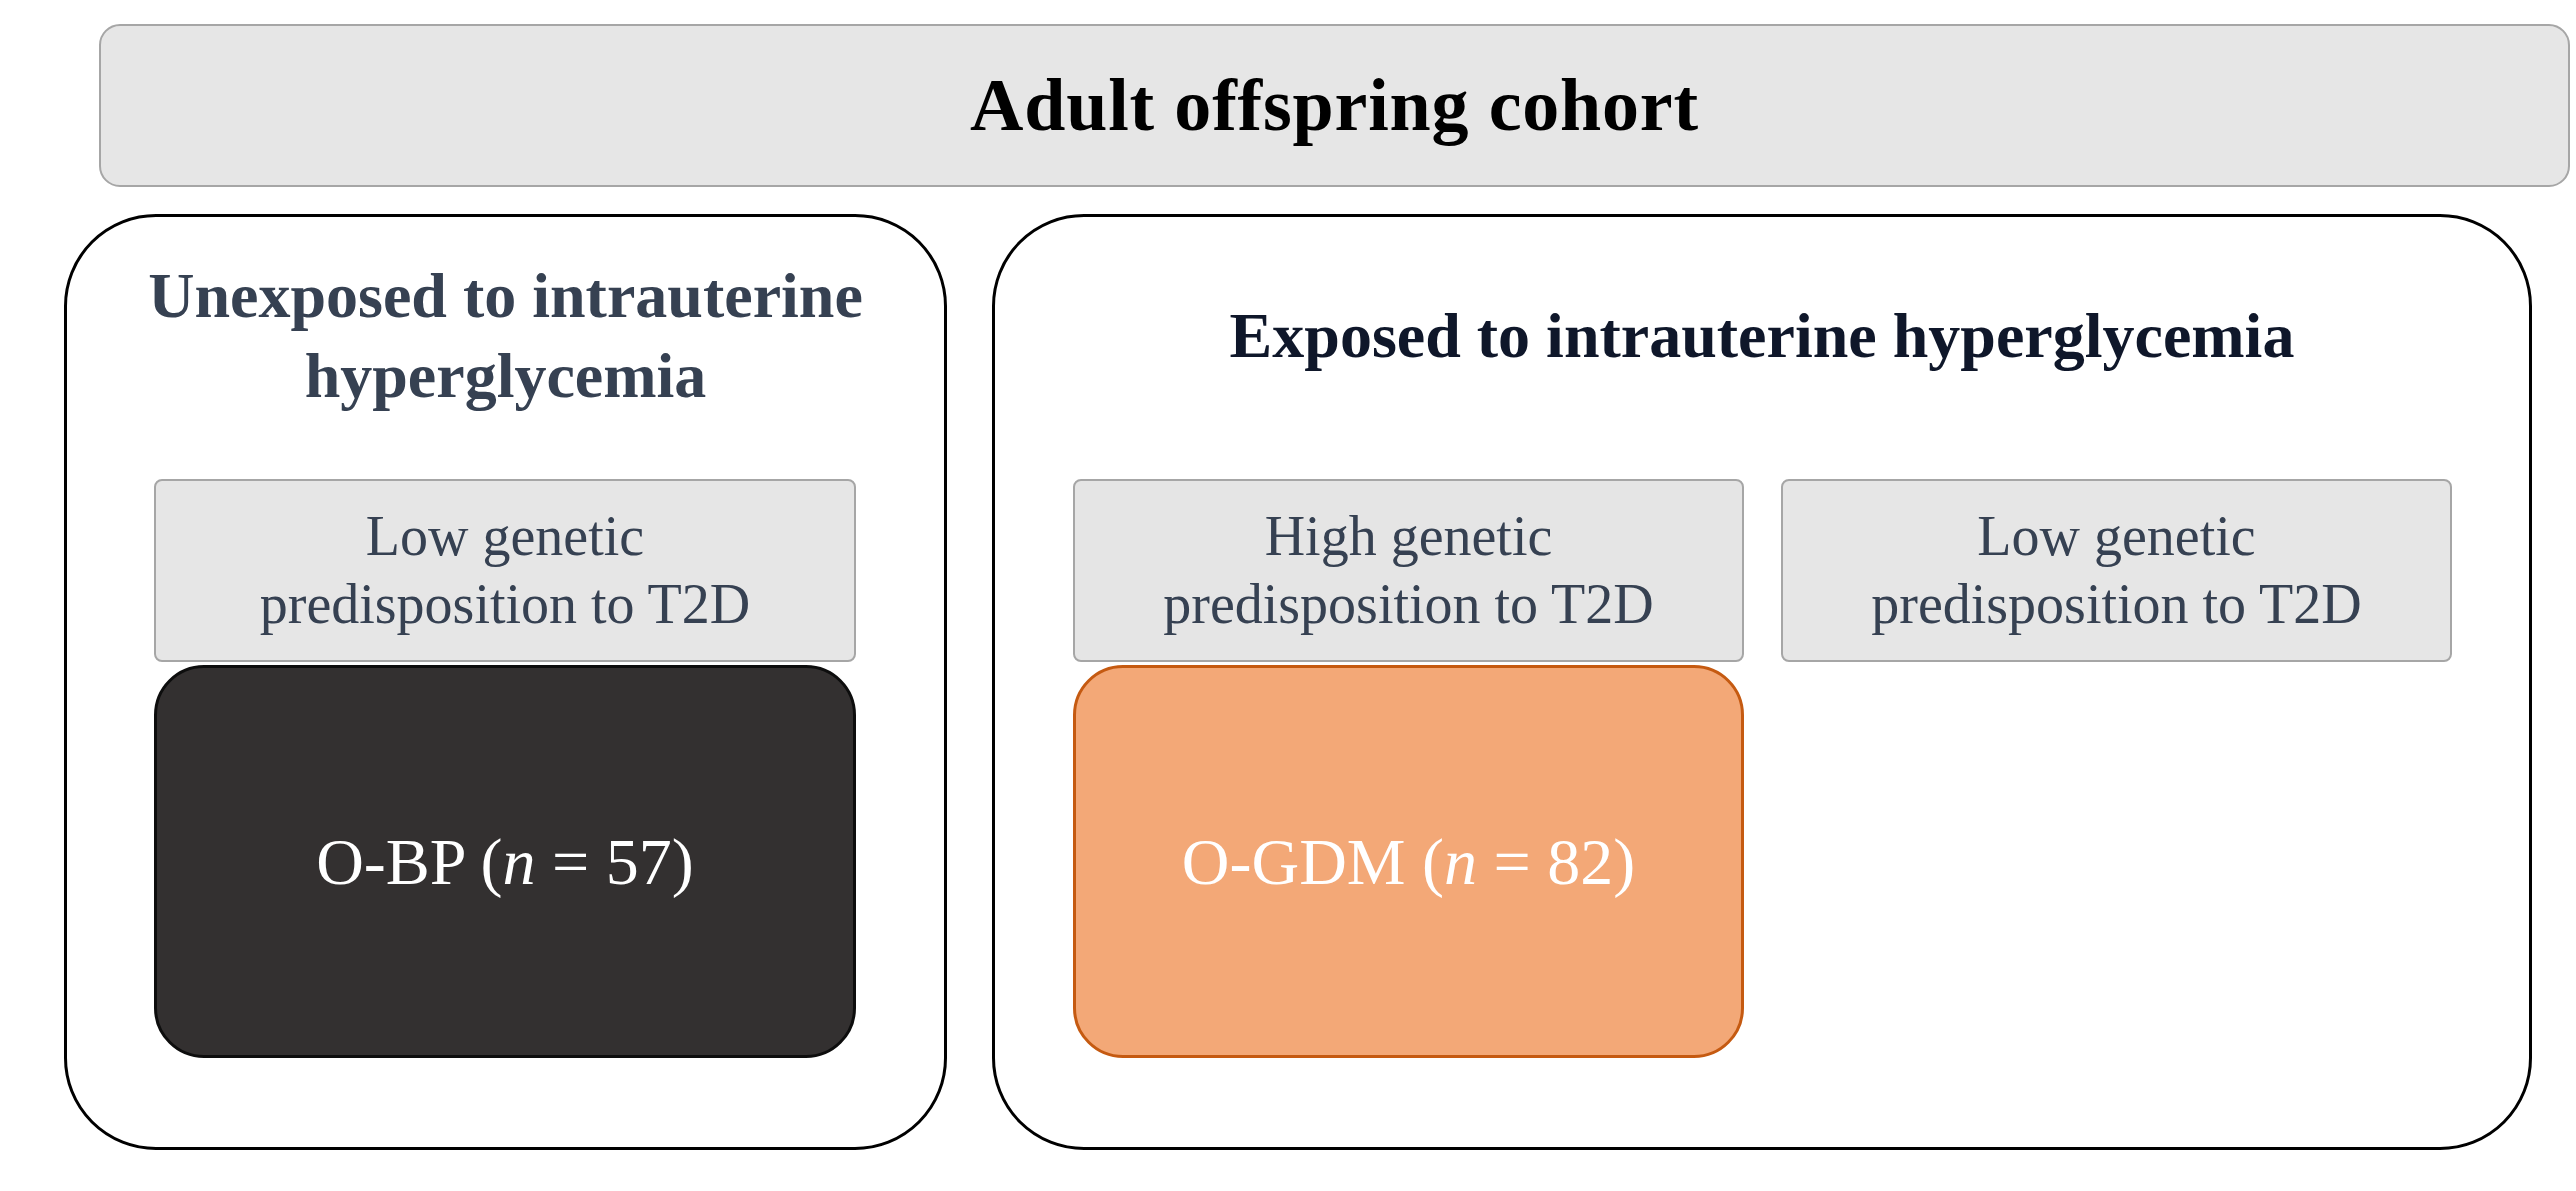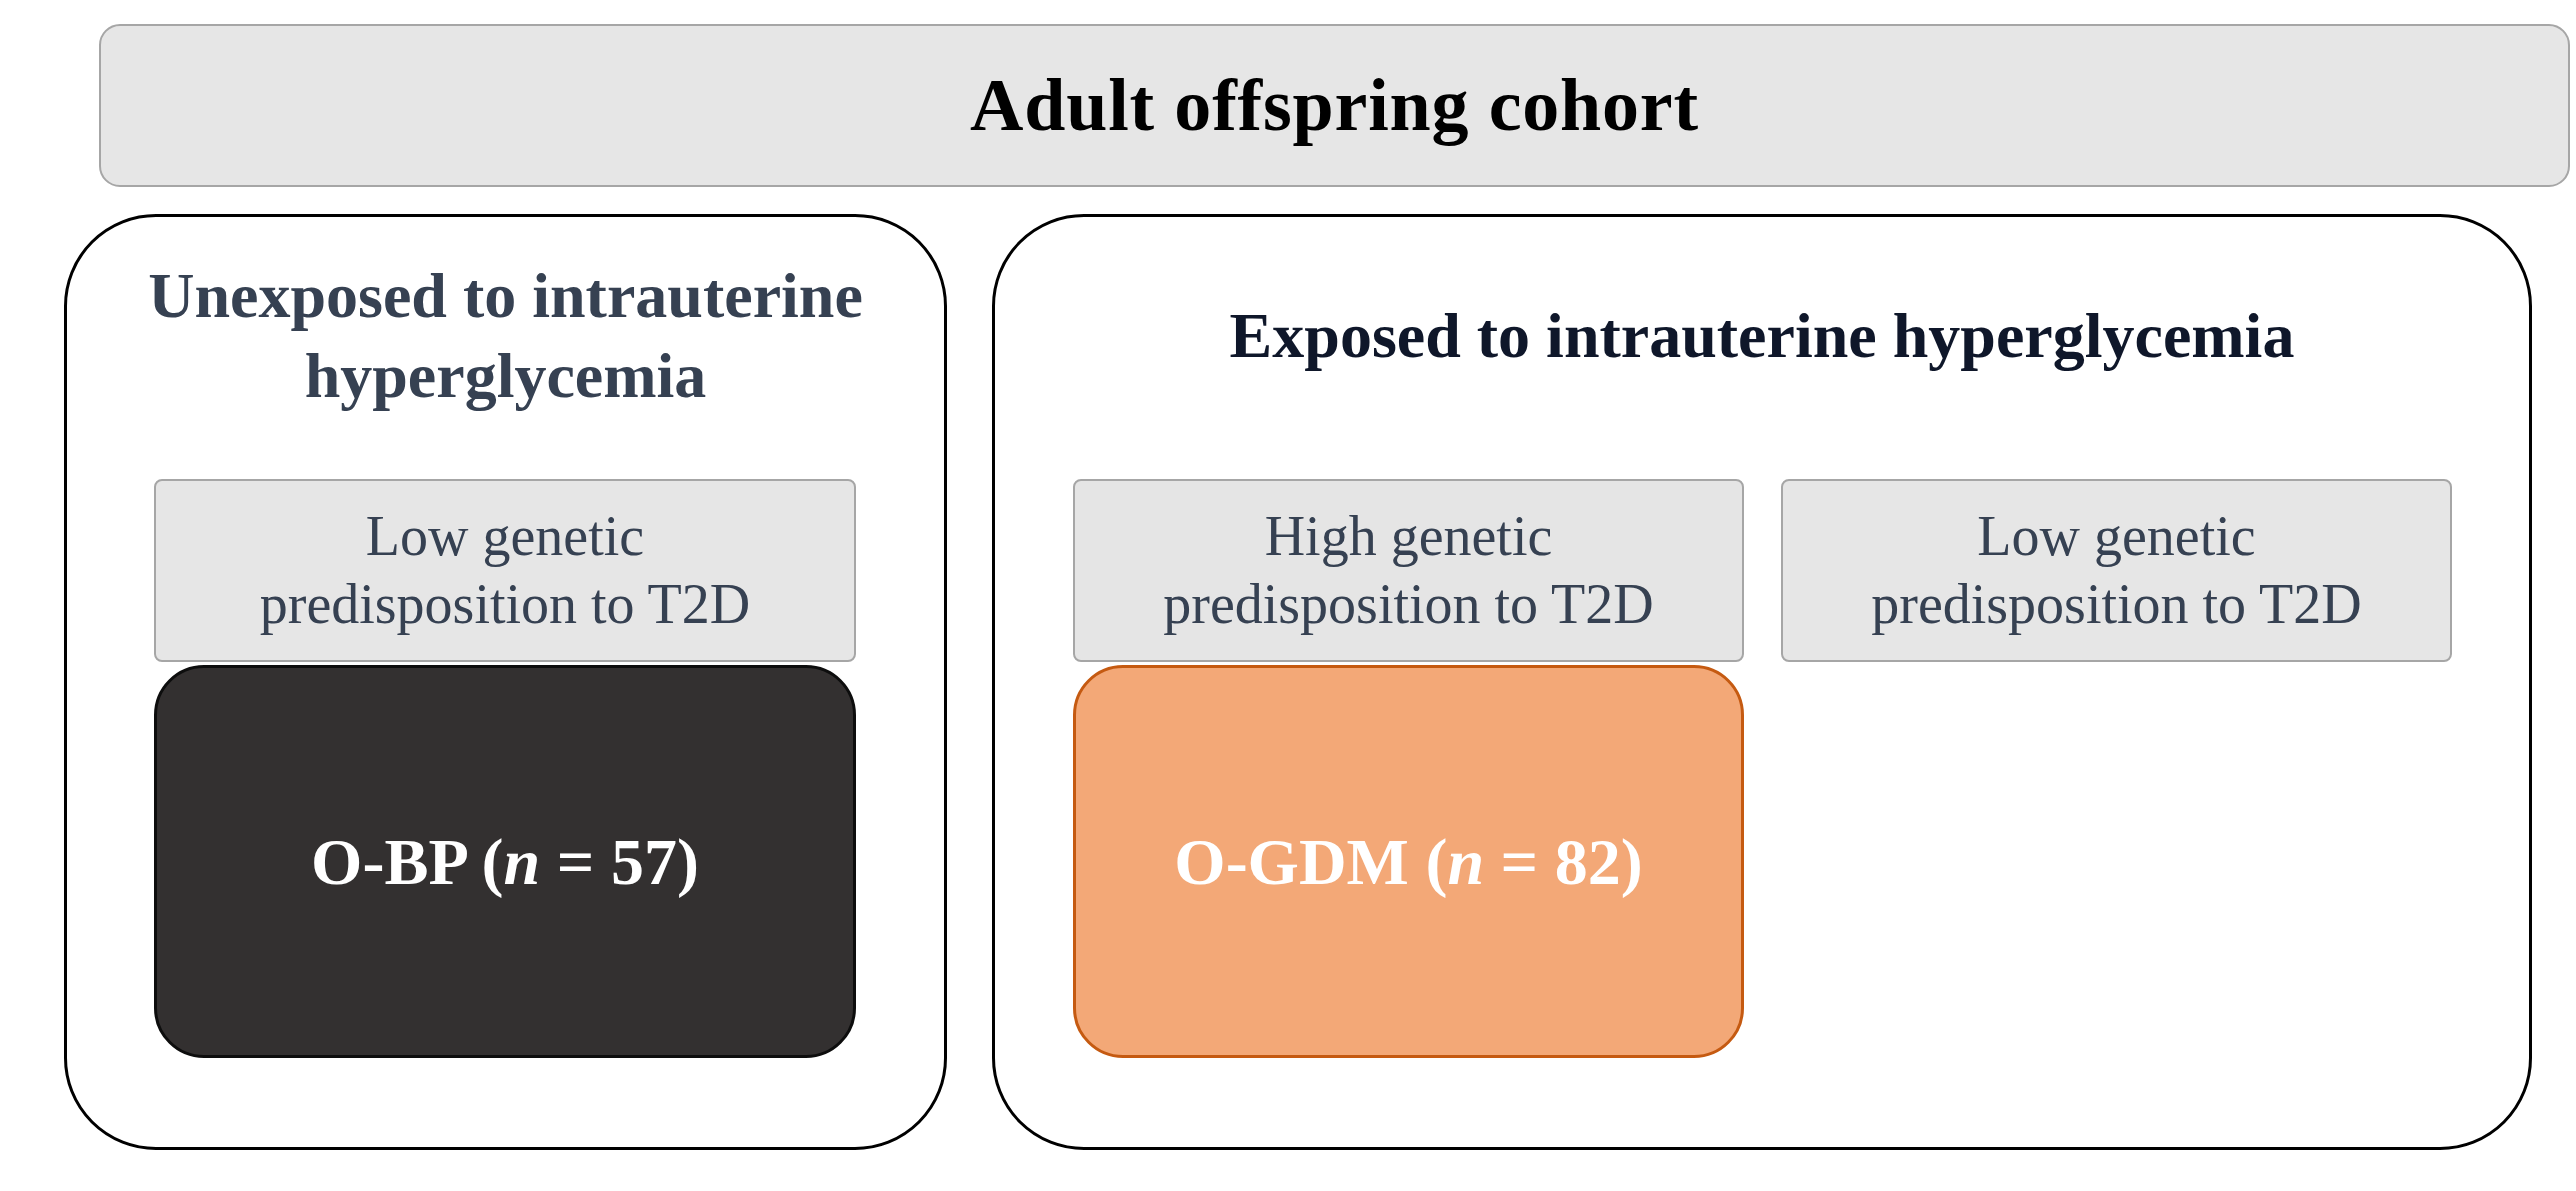--- a/index.html
+++ b/index.html
@@ -75,21 +75,21 @@
     position: absolute;
     top: 448px;
     height: 393px;
     border: 3.2px solid;
     border-radius: 50px;
     display: flex;
     align-items: center;
     justify-content: center;
     text-align: center;
     font-size: 66px;
-    font-weight: bold;
+    font-weight: normal;
     white-space: nowrap;
   }
   .pos-left-single { left: 87px; width: 702px; }
   .pos-col-1       { left: 78px;  width: 671px; }
   .pos-col-2       { left: 786px; width: 671px; }
 
   .n-italic { font-style: italic; }
 </style>
 </head>
 <body style="background-color: rgb(255, 255, 255);">

